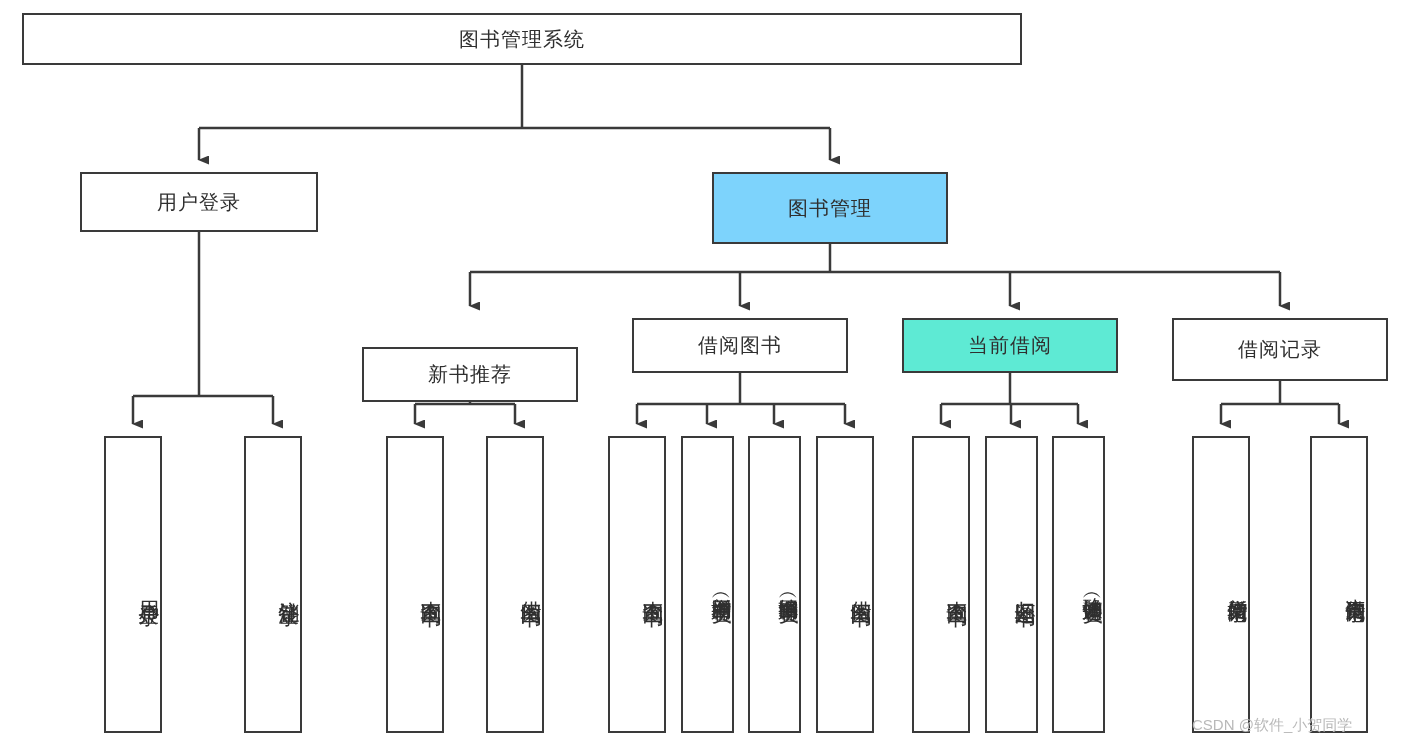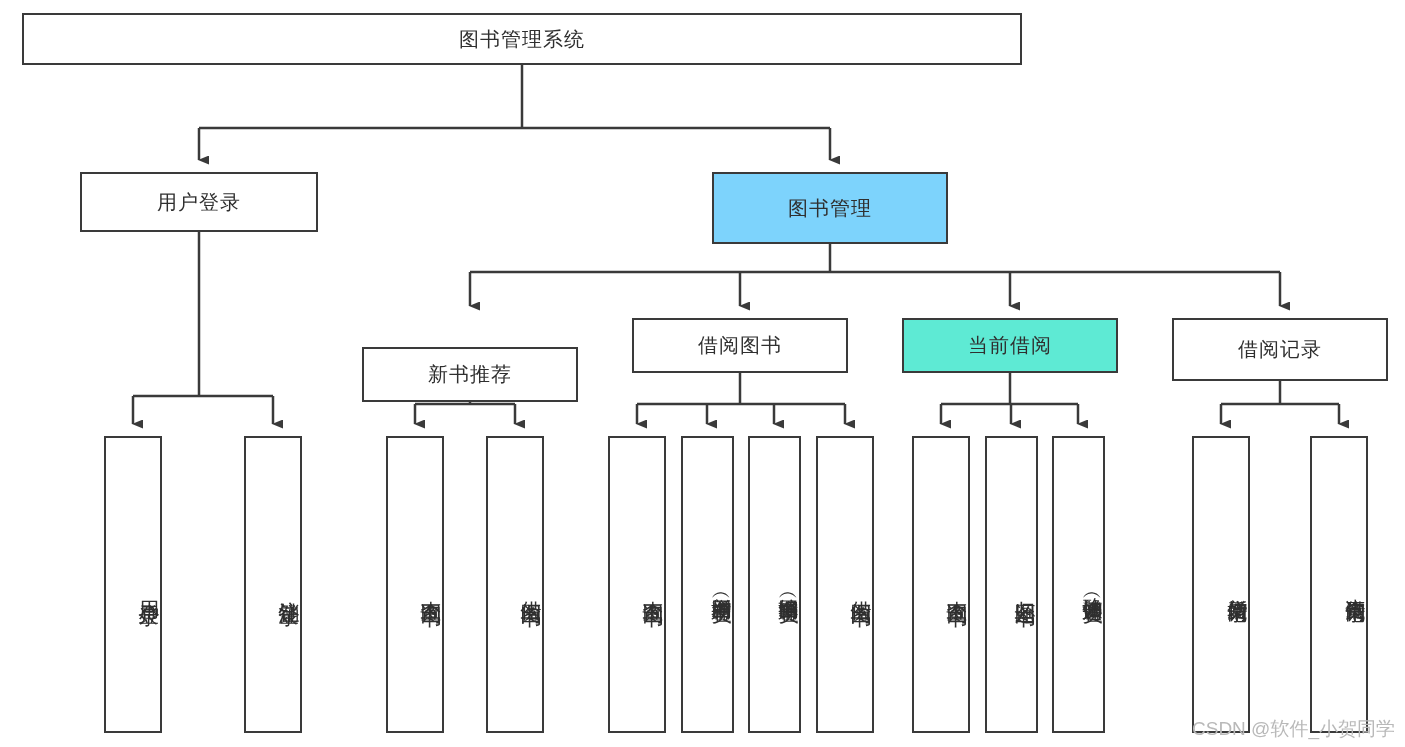--- a/index.html
+++ b/index.html
@@ -54,21 +54,21 @@
   }
   .node-v.tall-text {
     font-size: 20px;
     letter-spacing: 1px;
     padding-top: 3px;
   }
   .watermark {
     position: absolute;
     left: 1192px;
     top: 716px;
-    font-size: 19px;
+    font-size: 15px;
     color: #b9b9b9;
     white-space: nowrap;
     z-index: 3;
     font-family: "Liberation Sans", "DejaVu Sans", sans-serif;
   }
 </style>
 </head>
 <body>
 
 <div id="canvas" style="background: rgb(255, 255, 255);">

